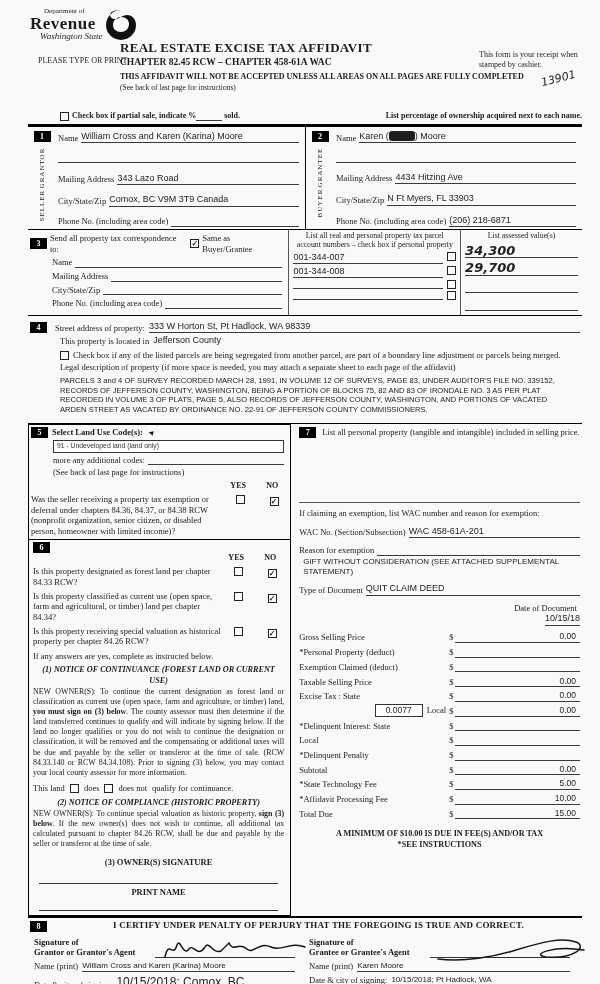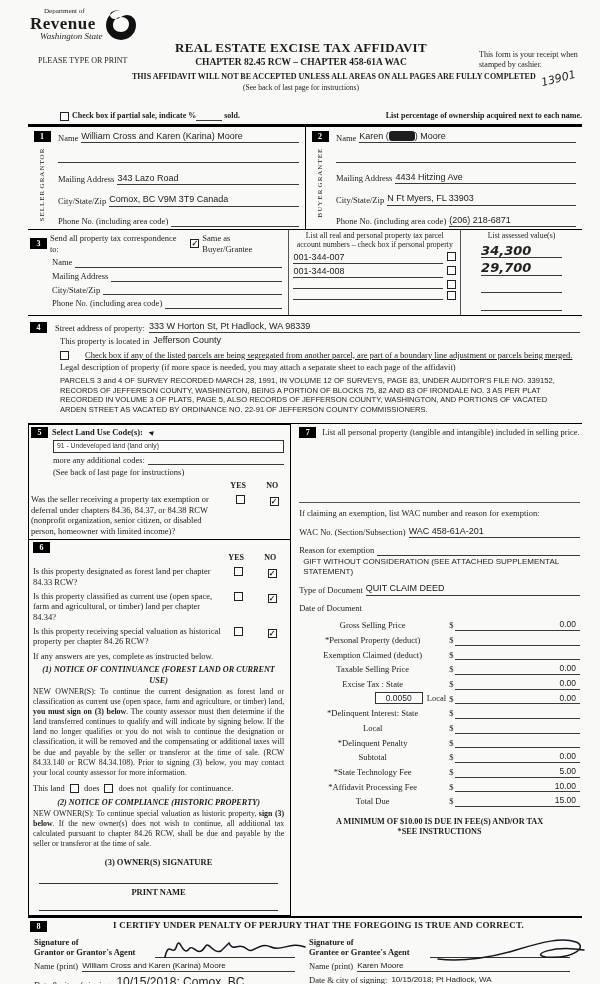--- a/index.html
+++ b/index.html
@@ -10,21 +10,21 @@
     font-family:"Liberation Serif", serif; font-size:8.5px; line-height:1.25;
   }
   .inner{ padding:0 18px 0 28px; }
   
   .hdr{ position:relative; height:124px; }
   .logo{ position:absolute; left:30px; top:8px; display:flex; align-items:flex-start; gap:2px;}
   .logo-txt{ line-height:1; }
   .logo-dept{ font-size:7px; padding-left:14px;}
   .logo-name{ font-size:17px; font-weight:bold; letter-spacing:.5px;}
   .logo-state{ font-size:9px; font-style:italic; padding-left:10px;}
-  .title-blk{ position:absolute; left:132px; right:130px; top:40px; text-align:center;}
+  .title-blk{ position:absolute; left:120px; right:130px; top:40px; text-align:left;}
   .t1{ font-size:13px; font-weight:bold; letter-spacing:.3px;}
   .t2{ font-size:9.5px; font-weight:bold; margin-top:1px;}
   .t3{ font-size:8px; font-weight:bold; margin-top:3px; white-space:nowrap;}
   .t4{ font-size:7.5px; margin-top:1px;}
   .type-print{ position:absolute; left:38px; top:56px; font-size:8px;}
   .receipt{ position:absolute; right:16px; top:50px; width:105px; font-size:8px; text-align:left;}
   .hand{ font-family:"DejaVu Sans", sans-serif; font-style:italic; color:#222;}
   .receipt-num{ position:absolute; right:24px; top:72px; font-size:11px; transform:rotate(-14deg);}
   .partial-row{ position:absolute; left:60px; right:18px; bottom:3px; display:flex; align-items:flex-end; font-size:8px;}
   .cb{ display:inline-block; width:9px; height:9px; border:1.2px solid #222; background:#fff;
@@ -45,35 +45,35 @@
   .vert{ writing-mode:vertical-rl; transform:rotate(180deg); font-size:7px; letter-spacing:1px;
          margin-top:6px; display:flex; gap:1px;}
   .fields{ flex:1; display:flex; flex-direction:column; justify-content:space-between; padding-left:4px;}
   .frow{ display:flex; align-items:flex-end; }
   .frow .lbl{ flex:none; padding-right:3px;}
   .frow .u{ flex:1; min-height:10px;}
   
   .band3{ border-bottom:1px solid #000; display:flex; min-height:86px;}
   .s3-left{ width:47%; padding:3px 6px 2px 2px; display:flex; flex-direction:column; gap:3px;}
   .s3-mid{ width:31%; border-left:1px solid #555; padding:2px 4px; }
-  .s3-right{ width:22%; border-left:1px solid #555; padding:2px 20px;}
+  .s3-right{ width:22%; border-left:1px solid #555; padding:2px 4px;}
   .s3-head{ text-align:center; font-size:7.8px; line-height:1.15;}
   .parcel-row{ display:flex; align-items:flex-start; margin-top:2px;}
   .parcel-row .u{ flex:1; margin-right:4px; min-height:9px;}
   .assess-row{ display:flex; align-items:flex-end; margin-top:4.5px; height:13px;}
   .assess-row .u{ flex:1; min-height:9px;}
   .hw-val{ font-size:13px; font-weight:bold; transform:rotate(-2deg); line-height:.8;}
   .s3-send{ display:flex; align-items:center; gap:3px;}
   
   .band4{ padding:3px 2px 4px 2px; border-bottom:1px solid #000;}
   .s4-row{ display:flex; align-items:flex-end; margin:2px 0;}
   .s4-row .badge{ margin-right:8px;}
   .legal{ font-family:"Liberation Sans", sans-serif; font-size:7.6px; color:#222;
           margin:3px 8px 0 30px; line-height:1.3;}
-  .seg-row{ display:flex; gap:16px; align-items:flex-end; margin:3px 0 2px 30px;text-decoration:underline;}
+  .seg-row{ display:flex; gap:4px; align-items:flex-end; margin:3px 0 2px 30px;}
   
   .band-mid{ display:flex; }
   .col-left{ width:47.5%; flex:none; border-right:1px solid #000;}
   .col-right{ flex:1; padding:3px 2px 2px 8px; display:flex; flex-direction:column;}
   .box5{ border:1px solid #000; border-right:none; padding:2px 4px 3px 2px;}
   .box6{ border-left:1px solid #000; border-bottom:1px solid #000; padding:2px 6px 4px 4px;}
   .s5-title{ display:flex; gap:4px; align-items:center;}
   .code-box{ border:1px solid #333; background:#fff; margin:2px 2px 2px 22px; padding:1px 3px;
              font-family:"Liberation Sans", sans-serif; font-size:6.8px; color:#333;}
   .yn-head{ display:flex; justify-content:flex-end; gap:10px; font-weight:bold; font-size:8px; margin:3px 2px 1px 0;}
@@ -86,21 +86,21 @@
   .notice-txt{ font-size:7.9px; text-align:justify; margin-top:1px; line-height:1.28;}
   .qualify{ display:flex; align-items:center; gap:5px; margin-top:5px;}
   .sig-line-row{ display:flex; gap:12px; margin-top:14px;}
   .sig-slot{ text-align:center; font-weight:bold; font-size:7.8px;}
   .sig-slot .line{ border-top:1px solid #333; }
   .center-b{ text-align:center; font-weight:bold; margin-top:8px;}
   
   .s7-title-row{ display:flex; gap:6px;}
   .exempt-blk{ margin-top:64px; border-top:1px solid #555; padding-top:5px;}
   .fee-row{ display:flex; align-items:flex-end; margin-top:3.2px; height:11.5px;}
-  .fee-label{ width:150px; text-align:center; padding-right:3px; flex:none;}
+  .fee-label{ width:150px; text-align:left; padding-right:3px; flex:none;}
   .fee-dollar{ flex:none; padding-right:2px;}
   .fee-line{ flex:1; border-bottom:1px solid #3a3a3a; text-align:right; }
   .fee-val{ font-family:"Liberation Sans", sans-serif; font-size:8.5px; padding-right:4px;}
   .rate-box{ border:1.5px solid #333; background:#fff; padding:0 10px; margin-right:4px;
              font-family:"Liberation Sans", sans-serif; font-size:8.5px;}
   .min-note{ text-align:center; font-weight:bold; font-size:8.2px; margin-top:10px;}
   
   .band8{ border-top:2px solid #000; padding:2px 2px 3px 2px;}
   .certify-row{ display:flex; align-items:center; gap:10px;}
   .certify-txt{ flex:1; text-align:center; font-weight:bold; font-size:9px; letter-spacing:.2px;}
@@ -388,22 +388,23 @@
           </div>
           <div class="frow" style="margin-top:7px;">
             <span class="lbl">Reason for exemption</span>
             <span class="u"></span>
           </div>
           <div class="val" style="font-size:8px; margin:1px 0 0 4px; line-height:1.3;">GIFT WITHOUT CONSIDERATION (SEE ATTACHED SUPPLEMENTAL STATEMENT)</div>
           <div class="frow" style="margin-top:6px;">
             <span class="lbl">Type of Document</span>
             <span class="u val">QUIT CLAIM DEED</span>
           </div>
-          <div class="frow" style="margin-top:7px;">
+          <div class="frow" style="margin-top:7px;flex-direction:column;">
             <span class="lbl">Date of Document</span>
+            <span class="u val">10/15/18</span>
           </div>
 
           <div style="margin-top:6px;">
             <div class="fee-row">
                 <span class="fee-label">Gross Selling Price</span>
                 <span class="fee-dollar">$</span>
                 <span class="fee-line"><span class="fee-val">0.00</span></span>
               </div>
             <div class="fee-row">
                 <span class="fee-label">*Personal Property (deduct)</span>
@@ -420,21 +421,21 @@
                 <span class="fee-dollar">$</span>
                 <span class="fee-line"><span class="fee-val">0.00</span></span>
               </div>
             <div class="fee-row">
                 <span class="fee-label">Excise Tax : State</span>
                 <span class="fee-dollar">$</span>
                 <span class="fee-line"><span class="fee-val">0.00</span></span>
               </div>
             <div class="fee-row">
                 <span class="fee-label" style="display:flex; justify-content:flex-end; align-items:center;">
-                  <span class="rate-box">0.0050</span>
+                  <span class="rate-box">0.0077</span>
                   <span>Local</span>
                 </span>
                 <span class="fee-dollar">$</span>
                 <span class="fee-line"><span class="fee-val">0.00</span></span>
               </div>
             <div class="fee-row">
                 <span class="fee-label">*Delinquent Interest: State</span>
                 <span class="fee-dollar">$</span>
                 <span class="fee-line"><span class="fee-val"></span></span>
               </div>

